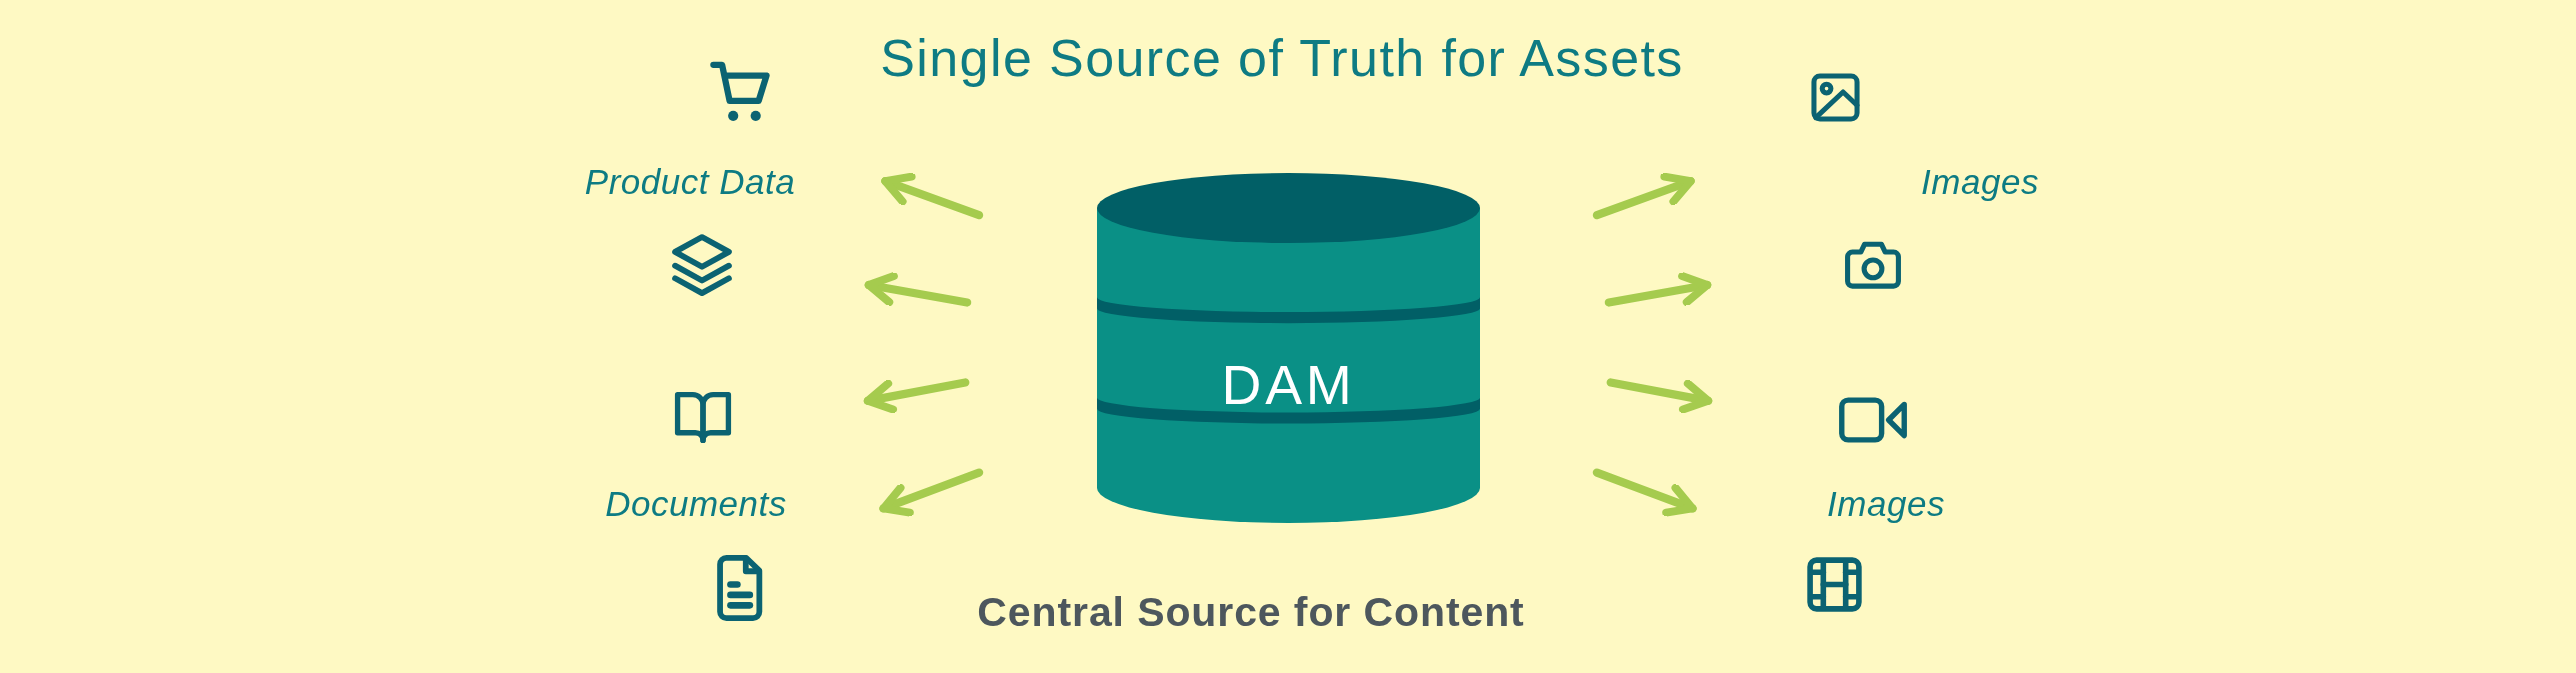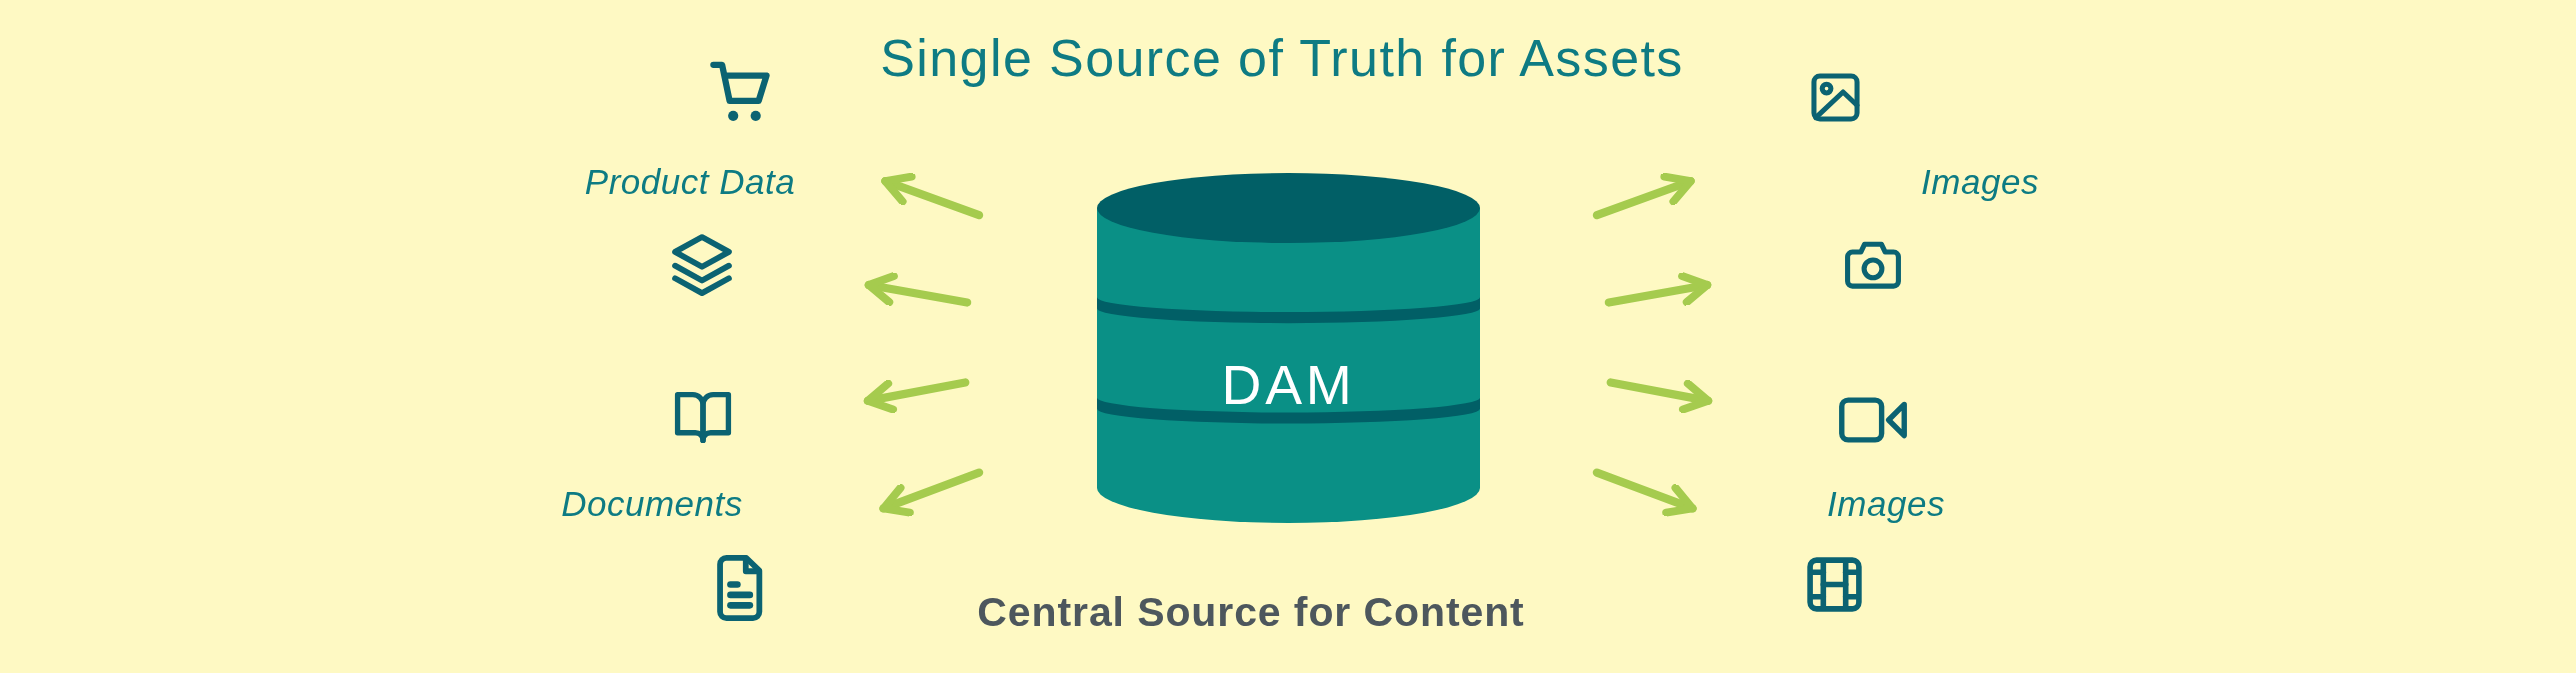--- a/index.html
+++ b/index.html
@@ -66,21 +66,21 @@
     <polygon points="12 2.2 21.8 7.6 12 13 2.2 7.6"></polygon>
     <polyline points="2.2 12.6 12 18 21.8 12.6"></polyline>
     <polyline points="2.2 17.2 12 22.6 21.8 17.2"></polyline>
   </svg>
 
   <svg class="ic" style="left:670px;top:387px" width="66" height="61" viewBox="0 0 24 24" stroke-width="2.1">
     <path d="M2 3h6a4 4 0 0 1 4 4v14a3 3 0 0 0-3-3H2z"></path>
     <path d="M22 3h-6a4 4 0 0 0-4 4v14a3 3 0 0 1 3-3h7z"></path>
   </svg>
 
-  <div class="asset-label" style="left:652px;top:484px">Documents</div>
+  <div class="asset-label" style="left:696px;top:484px">Documents</div>
 
   <svg class="ic" style="left:714px;top:553px" width="52" height="70" viewBox="0 0 18 24" stroke-width="2">
     <path d="M4.3 1.6h6.9l4.5 4.4v14.2a2.2 2.2 0 0 1-2.2 2.2H4.3a2.2 2.2 0 0 1-2.2-2.2V3.8a2.2 2.2 0 0 1 2.2-2.2z"></path>
     <polyline points="11 1.9 11 6.2 15.5 6.2"></polyline>
     <line x1="5.7" y1="10.8" x2="8.1" y2="10.8" stroke-width="2.3"></line>
     <line x1="5.7" y1="14.4" x2="12.4" y2="14.4" stroke-width="2.3"></line>
     <line x1="5.7" y1="18" x2="12.4" y2="18" stroke-width="2.3"></line>
   </svg>
 
   <svg class="ic" style="left:1807px;top:70px" width="57" height="55" viewBox="0 0 24 24" stroke-width="2.2">

